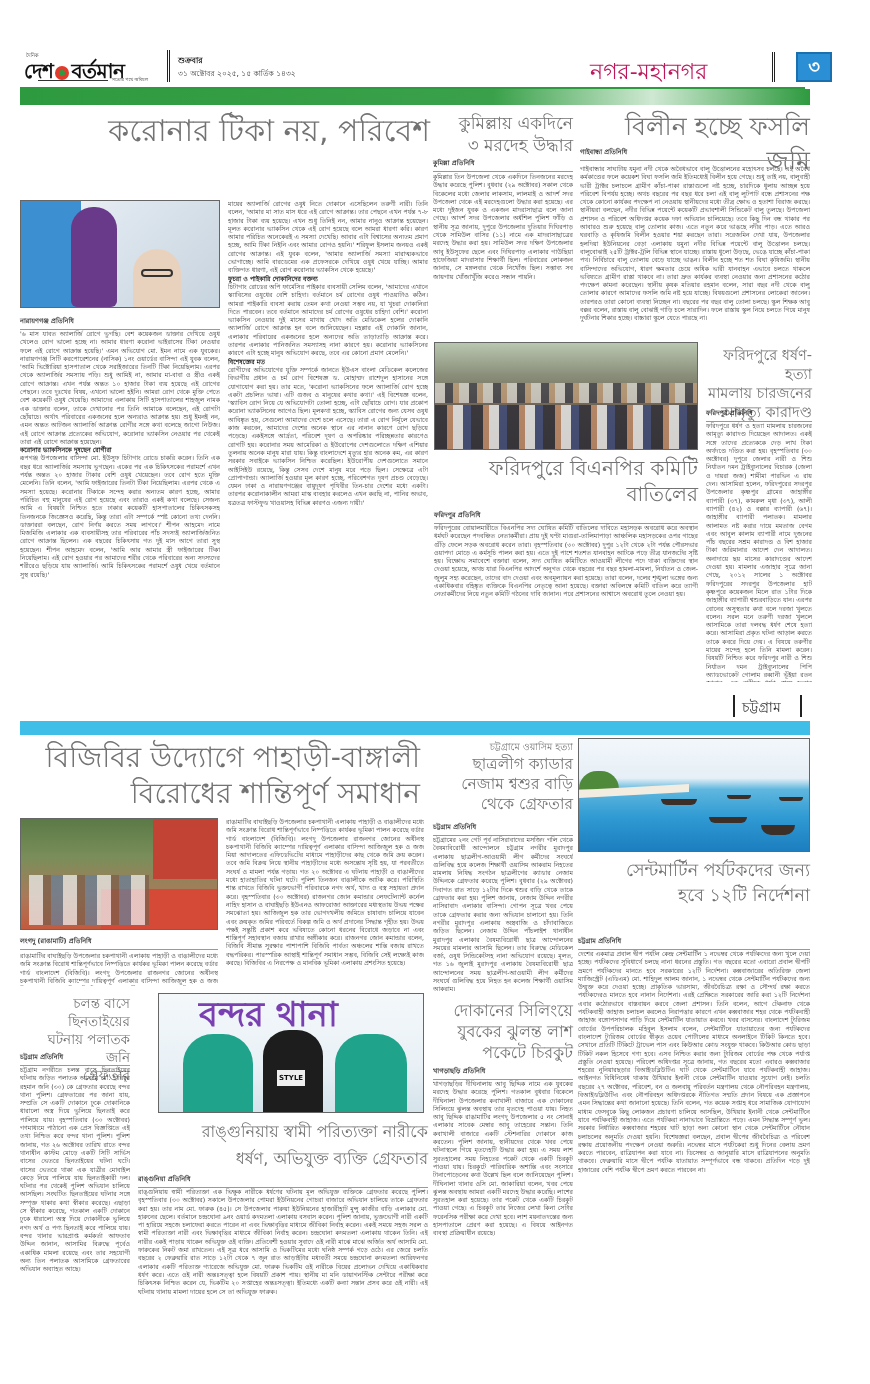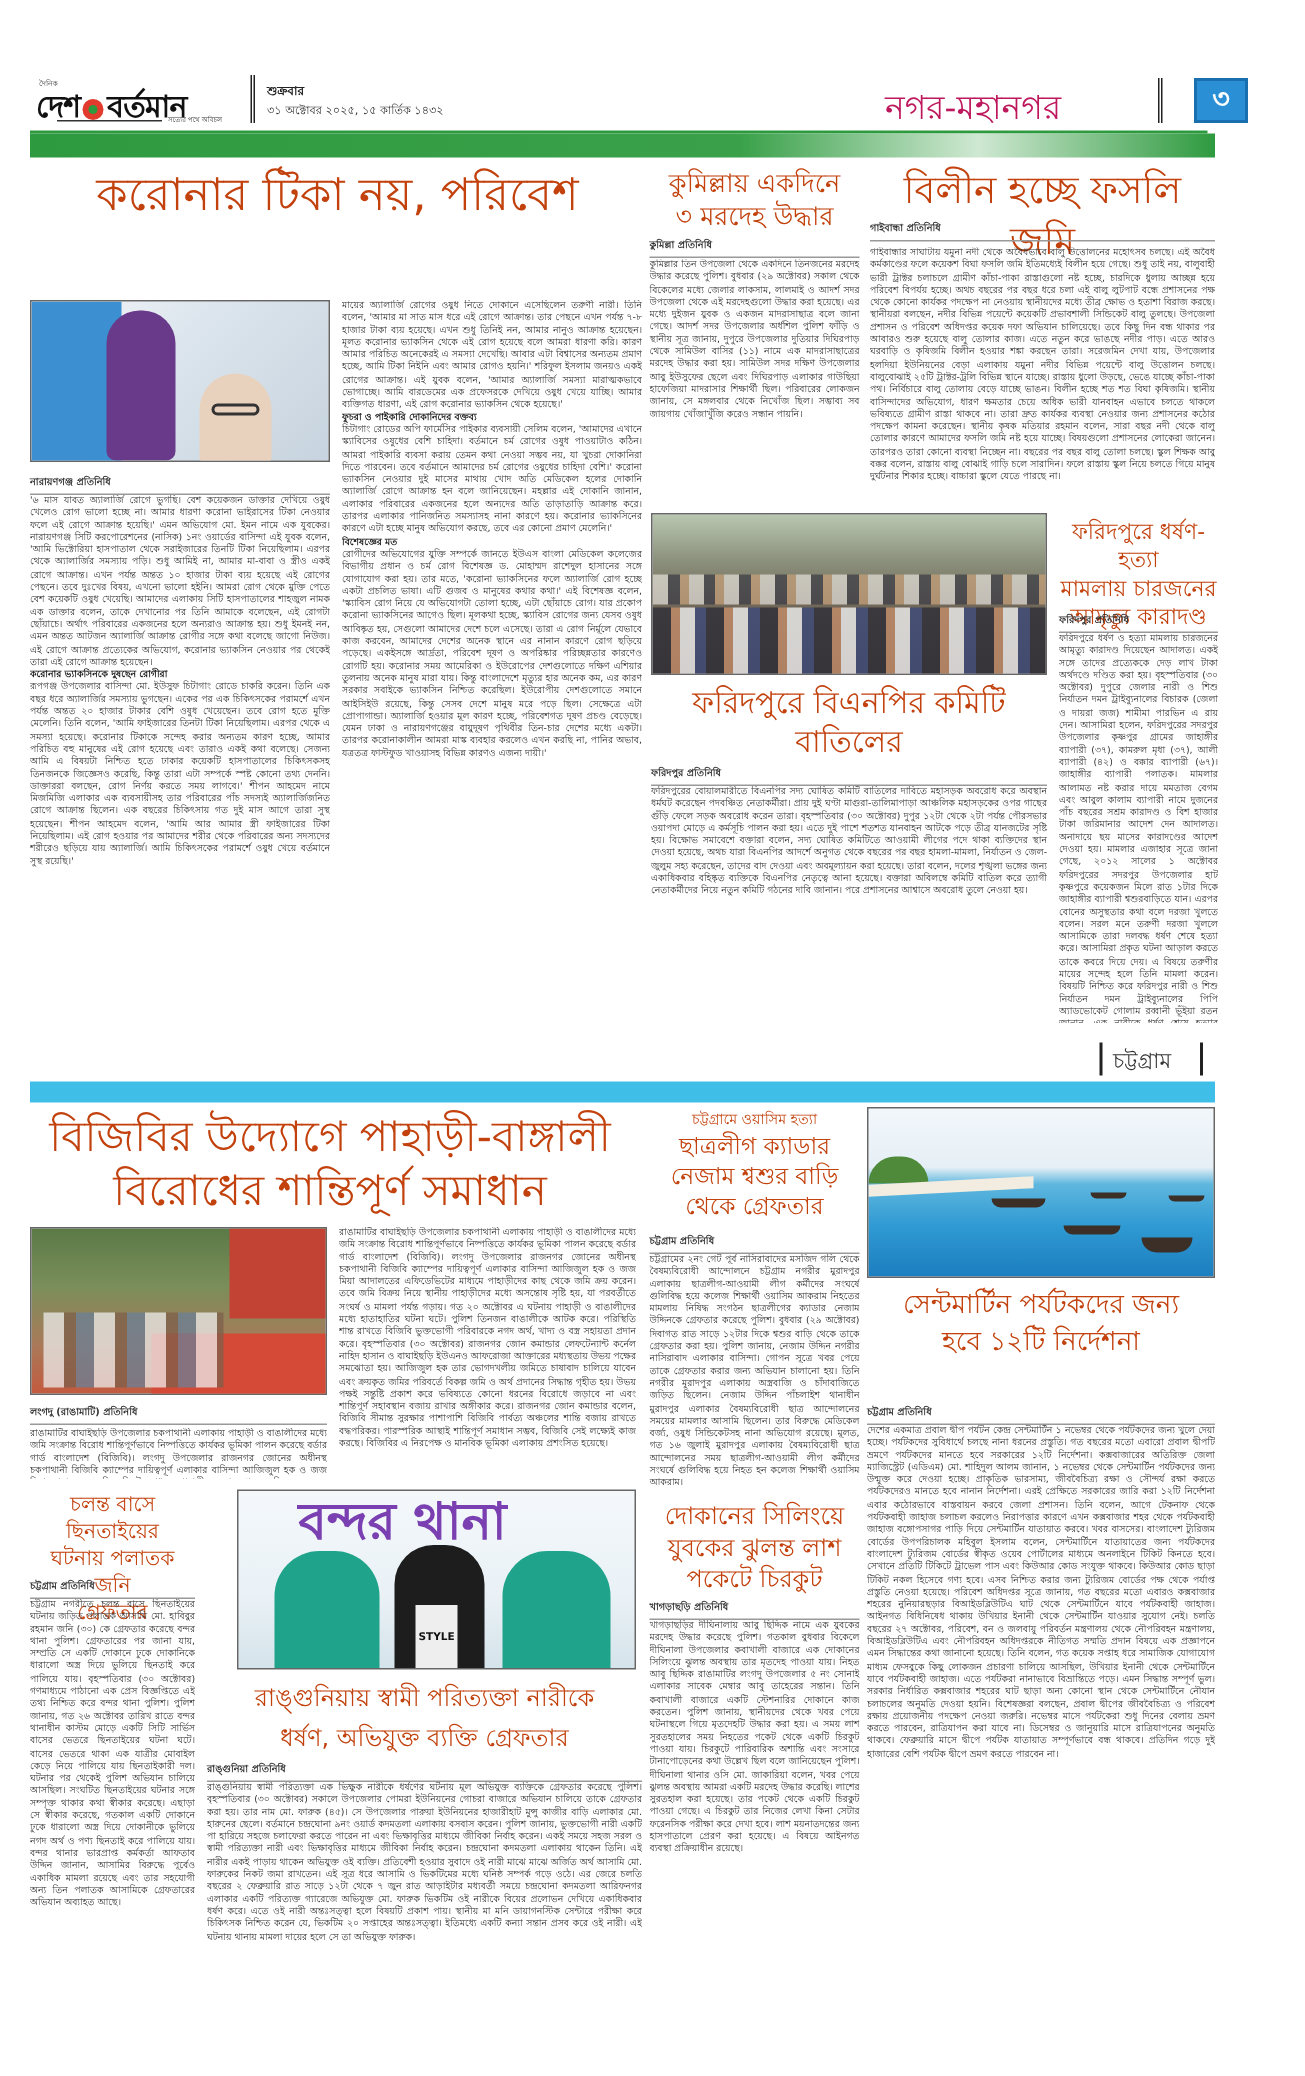--- a/index.html
+++ b/index.html
@@ -1,18 +1,18 @@
 <!DOCTYPE html>
 <html><head>
 <meta charset="utf-8">
 <style>
   * { box-sizing: border-box; margin: 0; padding: 0; }
   body { width: 870px; height: 1384px; background: #ffffff; font-family: "DejaVu Sans", sans-serif; color: #222; position: relative; overflow: hidden; }
   .abs { position: absolute; }
-  .headline { font-family: "DejaVu Sans", sans-serif; color: #c2410c; text-align: center; line-height: 1.15; font-weight: normal; }
+  .headline { font-family: "DejaVu Sans", sans-serif; color: #737373; text-align: right; line-height: 1.15; font-weight: normal; }
   .body-text { font-size: 6.2px; line-height: 8.3px; color: #333; text-align: justify; overflow: hidden; }
   .byline { font-size: 6.5px; font-weight: bold; color: #333; border-bottom: 1px solid #999; padding-bottom: 2px; }
   .subhead { font-weight: bold; color: #222; }
   .photo { overflow: hidden; border: 1px solid #666; }
   
   .logo-small { font-size: 5px; color: #333; }
   .logo-main { font-size: 20px; font-weight: bold; color: #111; letter-spacing: -0.5px; }
   .logo-dot { display: inline-block; width: 14px; height: 14px; border-radius: 50%; background: #e23a2d; vertical-align: middle; position: relative; margin: 0 2px; }
   .logo-dot::after { content: ""; position: absolute; left: 4px; top: 4px; width: 6px; height: 6px; border-radius: 50%; background: #2e9a3f; }
   .green-bar { background: linear-gradient(90deg, #2e9a3f 0%, #3aa14a 60%, #cfe8d2 80%, #2e9a3f 100%); }
@@ -150,21 +150,21 @@
   <div>ঘটনায় পলাতক জনি</div>
   <div>গ্রেফতার</div>
 </div>
 <div class="abs byline" style="left:20px;top:1052px;width:110px;">চট্টগ্রাম প্রতিনিধি</div>
 <div class="abs body-text" style="left:20px;top:1066px;width:110px;height:262px;">চট্টগ্রাম নগরীতে চলন্ত বাসে ছিনতাইয়ের ঘটনায় জড়িত পলাতক আসামি মো. হাবিবুর রহমান জনি (৩০) কে গ্রেফতার করেছে বন্দর থানা পুলিশ। গ্রেফতারের পর জানা যায়, সম্প্রতি সে একটি দোকানে ঢুকে দোকানিকে ধারালো অস্ত্র দিয়ে ভুলিয়ে ছিনতাই করে পালিয়ে যায়। বৃহস্পতিবার (৩০ অক্টোবর) গণমাধ্যমে পাঠানো এক প্রেস বিজ্ঞপ্তিতে এই তথ্য নিশ্চিত করে বন্দর থানা পুলিশ। পুলিশ জানায়, গত ২৬ অক্টোবর তারিখ রাতে বন্দর থানাধীন কাস্টম মোড়ে একটি সিটি সার্ভিস বাসের ভেতরে ছিনতাইয়ের ঘটনা ঘটে। বাসের ভেতরে থাকা এক যাত্রীর মোবাইল কেড়ে নিয়ে পালিয়ে যায় ছিনতাইকারী দল। ঘটনার পর থেকেই পুলিশ অভিযান চালিয়ে আসছিল। সংঘটিত ছিনতাইয়ের ঘটনার সঙ্গে সম্পৃক্ত থাকার কথা স্বীকার করেছে। এছাড়া সে স্বীকার করেছে, গতকাল একটি দোকানে ঢুকে ধারালো অস্ত্র দিয়ে দোকানীকে ভুলিয়ে নগদ অর্থ ও পণ্য ছিনতাই করে পালিয়ে যায়। বন্দর থানার ভারপ্রাপ্ত কর্মকর্তা আফতাব উদ্দিন জানান, আসামির বিরুদ্ধে পূর্বেও একাধিক মামলা রয়েছে এবং তার সহযোগী অন্য তিন পলাতক আসামিকে গ্রেফতারের অভিযান অব্যাহত আছে।</div>
 
 <div class="abs photo" style="left:158px;top:993px;width:266px;height:120px;background:linear-gradient(180deg,#f4f8fb 0%,#e9f1f6 60%,#d5e3ea 100%);">
   <div class="abs" style="left:40px;top:-6px;font-size:34px;font-weight:bold;color:#7a3fb0;white-space:nowrap;">বন্দর থানা</div>
   <div class="abs" style="left:24px;top:40px;width:70px;height:80px;background:#1fa38a;border-radius:30px 30px 0 0;"></div>
   <div class="abs" style="left:104px;top:36px;width:60px;height:84px;background:#1d1d1d;border-radius:26px 26px 0 0;"></div>
-  <div class="abs" style="left:118px;top:76px;font-size:7px;font-weight:bold;color:#111;background:#eee;padding:17px 2px;">STYLE</div>
+  <div class="abs" style="left:118px;top:76px;font-size:7px;font-weight:bold;color:#111;background:#eee;padding:4px 2px;">STYLE</div>
   <div class="abs" style="left:176px;top:40px;width:72px;height:80px;background:#1fa38a;border-radius:30px 30px 0 0;"></div>
 </div>
 <div class="abs headline" style="left:138px;top:1118px;width:290px;font-size:16px;line-height:27px;">
   <div>রাঙ্গুনিয়ায় স্বামী পরিত্যক্তা নারীকে</div>
   <div>ধর্ষণ, অভিযুক্ত ব্যক্তি গ্রেফতার</div>
 </div>
 <div class="abs byline" style="left:138px;top:1174px;width:290px;">রাঙ্গুনিয়া প্রতিনিধি</div>
 <div class="abs body-text" style="left:138px;top:1188px;width:290px;height:140px;">রাঙ্গুনিয়ায় স্বামী পরিত্যক্তা এক ভিক্ষুক নারীকে ধর্ষণের ঘটনায় মূল অভিযুক্ত ব্যক্তিকে গ্রেফতার করেছে পুলিশ। বৃহস্পতিবার (৩০ অক্টোবর) সকালে উপজেলার পোমরা ইউনিয়নের গোচরা বাজারে অভিযান চালিয়ে তাকে গ্রেফতার করা হয়। তার নাম মো. ফারুক (৪৫)। সে উপজেলার পারুয়া ইউনিয়নের হাজারীহাট মুন্সু কাজীর বাড়ি এলাকার মো. হারুনের ছেলে। বর্তমানে চন্দ্রঘোনা ৯নং ওয়ার্ড কদমতলা এলাকায় বসবাস করেন। পুলিশ জানায়, ভুক্তভোগী নারী একটি পা হারিয়ে সহজে চলাফেরা করতে পারেন না এবং ভিক্ষাবৃত্তির মাধ্যমে জীবিকা নির্বাহ করেন। একই সময়ে সহজ সরল ও স্বামী পরিত্যক্তা নারী এবং ভিক্ষাবৃত্তির মাধ্যমে জীবিকা নির্বাহ করেন। চন্দ্রঘোনা কদমতলা এলাকায় থাকেন তিনি। এই নারীর একই পাড়ায় থাকেন অভিযুক্ত ওই ব্যক্তি। প্রতিবেশী হওয়ার সুবাদে ওই নারী মাঝে মাঝে অর্জিত অর্থ আসামি মো. ফারুকের নিকট জমা রাখতেন। এই সূত্র ধরে আসামি ও ভিকটিমের মধ্যে ঘনিষ্ঠ সম্পর্ক গড়ে ওঠে। এর জেরে চলতি বছরের ২ ফেব্রুয়ারি রাত সাড়ে ১২টা থেকে ৭ জুন রাত আড়াইটার মধ্যবর্তী সময়ে চন্দ্রঘোনা কদমতলা আরিফনগর এলাকার একটি পরিত্যক্ত গ্যারেজে অভিযুক্ত মো. ফারুক ভিকটিম ওই নারীকে বিয়ের প্রলোভন দেখিয়ে একাধিকবার ধর্ষণ করে। এতে ওই নারী অন্তঃসত্ত্বা হলে বিষয়টি প্রকাশ পায়। স্থানীয় মা মনি ডায়াগনস্টিক সেন্টারে পরীক্ষা করে চিকিৎসক নিশ্চিত করেন যে, ভিকটিম ২০ সপ্তাহের অন্তঃসত্ত্বা। ইতিমধ্যে একটি কন্যা সন্তান প্রসব করে ওই নারী। এই ঘটনায় থানায় মামলা দায়ের হলে সে তা অভিযুক্ত ফারুক।</div>
 
 </body></html>

